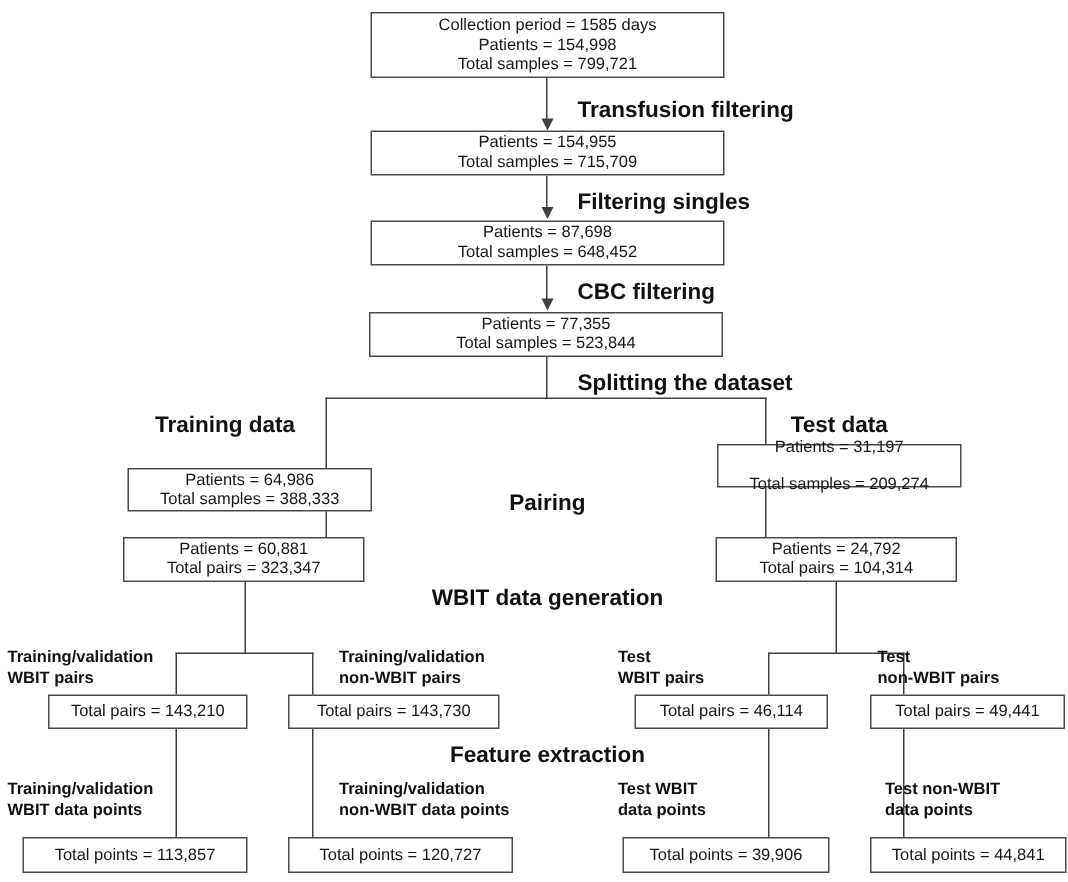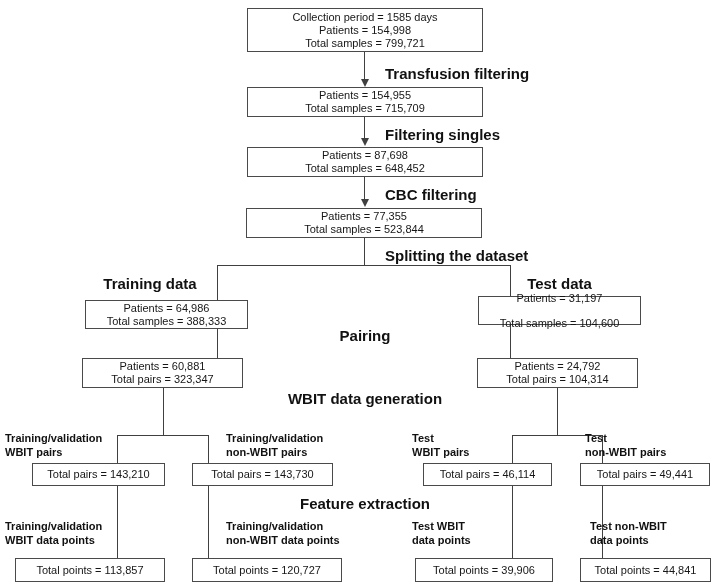--- a/index.html
+++ b/index.html
@@ -102,28 +102,28 @@
   <div class="box" style="left:247px; top:147px; width:234px; height:28px;">
     <div>Patients = 87,698</div>
     <div>Total samples = 648,452</div>
   </div>
 
   <div class="box" style="left:246px; top:208px; width:234px; height:28px;">
     <div>Patients = 77,355</div>
     <div>Total samples = 523,844</div>
   </div>
 
-  <div class="box" style="left:85px; top:300px; width:161px; height:27px;">
+  <div class="box" style="left:85px; top:312px; width:161px; height:27px;">
     <div>Patients = 64,986</div>
     <div>Total samples = 388,333</div>
   </div>
 
   <div class="box" style="left:478px; top:296px; width:161px; height:27px;gap:12px;">
     <div>Patients = 31,197</div>
-    <div>Total samples = 104,600</div>
+    <div>Total samples = 209,274</div>
   </div>
 
   <div class="box" style="left:82px; top:358px; width:159px; height:28px;">
     <div>Patients = 60,881</div>
     <div>Total pairs = 323,347</div>
   </div>
 
   <div class="box" style="left:477px; top:358px; width:159px; height:28px;">
     <div>Patients = 24,792</div>
     <div>Total pairs = 104,314</div>

